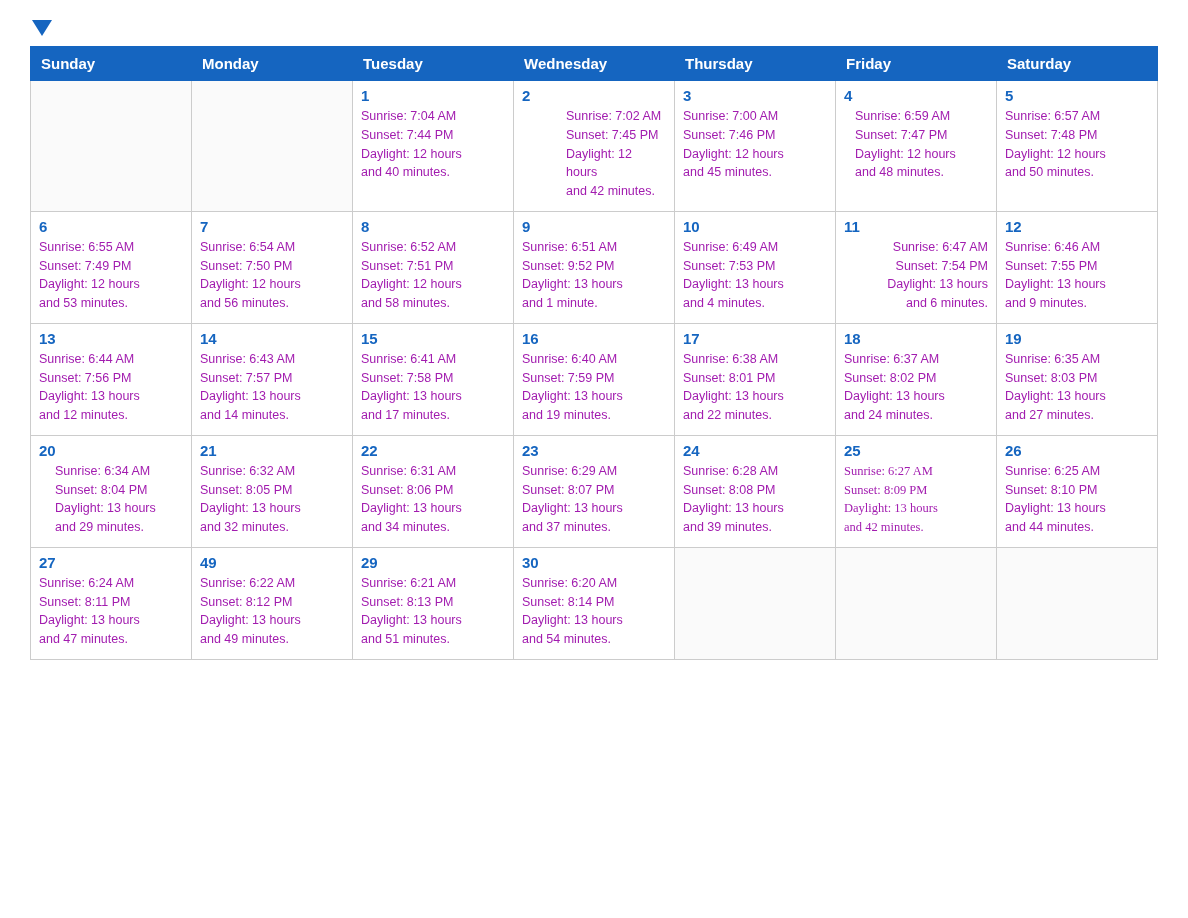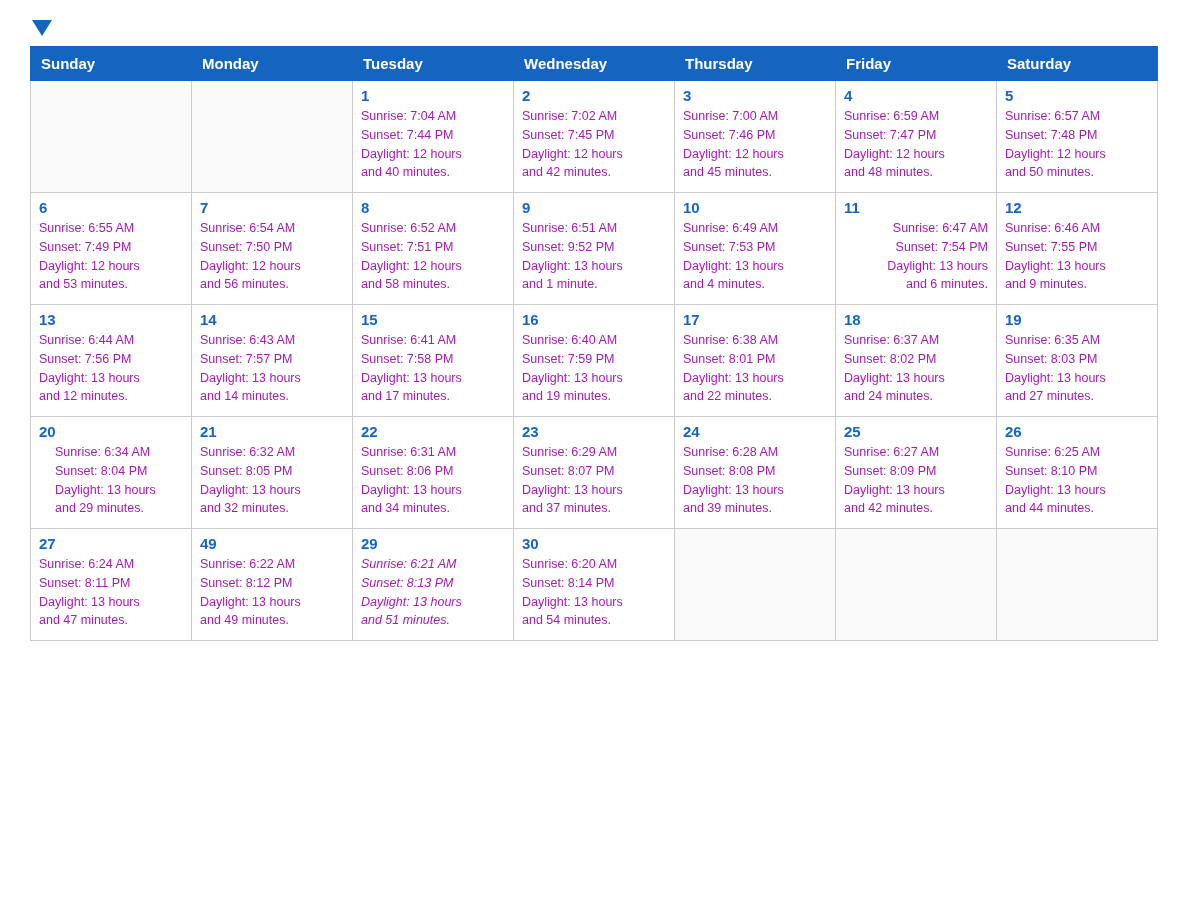--- a/index.html
+++ b/index.html
@@ -134,35 +134,35 @@
         <td class="empty"></td>
         <td>
           <span class="day-number">1</span>
           <div class="day-info" style="white-space: pre-line;">Sunrise: 7:04 AM
 Sunset: 7:44 PM
 Daylight: 12 hours
 and 40 minutes.</div>
         </td>
         <td>
           <span class="day-number">2</span>
-          <div class="day-info" style="white-space: pre-line;">Sunrise: 7:02 AM
+          <div class="day-info" style="white-space: pre-line; margin-left: 44px;">Sunrise: 7:02 AM
 Sunset: 7:45 PM
 Daylight: 12 hours
 and 42 minutes.</div>
         </td>
         <td>
           <span class="day-number">3</span>
           <div class="day-info" style="white-space: pre-line;">Sunrise: 7:00 AM
 Sunset: 7:46 PM
 Daylight: 12 hours
 and 45 minutes.</div>
         </td>
         <td>
           <span class="day-number">4</span>
-          <div class="day-info" style="white-space: pre-line;">Sunrise: 6:59 AM
+          <div class="day-info" style="white-space: pre-line; margin-left: 11px;">Sunrise: 6:59 AM
 Sunset: 7:47 PM
 Daylight: 12 hours
 and 48 minutes.</div>
         </td>
         <td>
           <span class="day-number">5</span>
           <div class="day-info" style="white-space: pre-line;">Sunrise: 6:57 AM
 Sunset: 7:48 PM
 Daylight: 12 hours
 and 50 minutes.</div>
@@ -301,21 +301,21 @@
         </td>
         <td>
           <span class="day-number">24</span>
           <div class="day-info" style="white-space: pre-line;">Sunrise: 6:28 AM
 Sunset: 8:08 PM
 Daylight: 13 hours
 and 39 minutes.</div>
         </td>
         <td>
           <span class="day-number">25</span>
-          <div class="day-info" style="white-space: pre-line;">Sunrise: 6:27 AM
+          <div class="day-info" style="white-space: pre-line; font-family: Liberation Serif, serif;">Sunrise: 6:27 AM
 Sunset: 8:09 PM
 Daylight: 13 hours
 and 42 minutes.</div>
         </td>
         <td>
           <span class="day-number">26</span>
           <div class="day-info" style="white-space: pre-line;">Sunrise: 6:25 AM
 Sunset: 8:10 PM
 Daylight: 13 hours
 and 44 minutes.</div>
@@ -331,21 +331,21 @@
         </td>
         <td>
           <span class="day-number">49</span>
           <div class="day-info" style="white-space: pre-line;">Sunrise: 6:22 AM
 Sunset: 8:12 PM
 Daylight: 13 hours
 and 49 minutes.</div>
         </td>
         <td>
           <span class="day-number">29</span>
-          <div class="day-info" style="white-space: pre-line; font-style: italic;">Sunrise: 6:21 AM
+          <div class="day-info" style="white-space: pre-line;">Sunrise: 6:21 AM
 Sunset: 8:13 PM
 Daylight: 13 hours
 and 51 minutes.</div>
         </td>
         <td>
           <span class="day-number">30</span>
           <div class="day-info" style="white-space: pre-line;">Sunrise: 6:20 AM
 Sunset: 8:14 PM
 Daylight: 13 hours
 and 54 minutes.</div>

